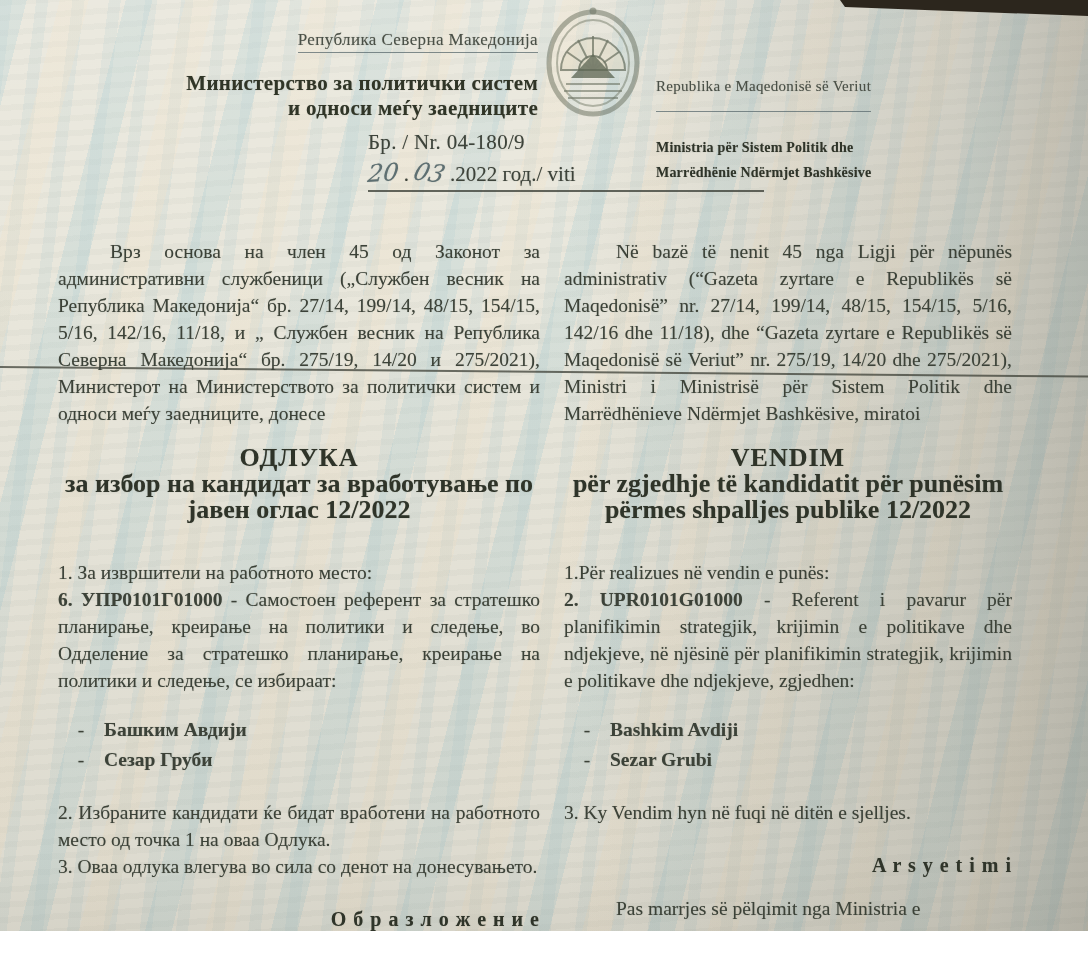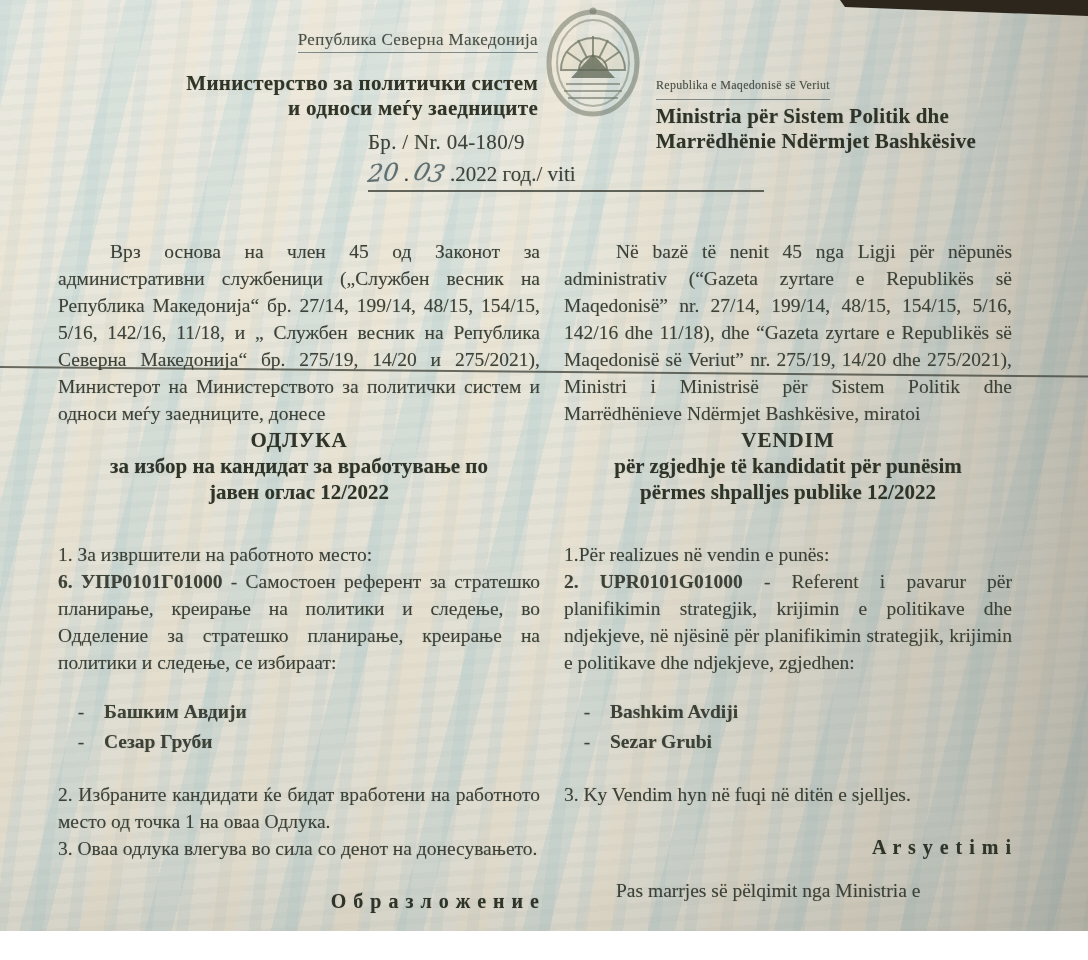--- a/index.html
+++ b/index.html
@@ -42,24 +42,24 @@
 
   
   .header-left{ position:absolute; left:58px; top:30px; width:480px; text-align:right; }
   .header-left .country{
     display:inline-block; font-size:17px; letter-spacing:0.4px; color:#4a5047;
     border-bottom:1.5px solid rgba(90,105,110,0.75); padding-bottom:2px;
   }
   .header-left .ministry{ margin-top:18px; font-size:21px; font-weight:bold; color:#303527; line-height:25px; letter-spacing:0.3px;}
   .header-right{ position:absolute; left:656px; top:34px; width:370px; text-align:left; }
   .header-right .country{
-    display:inline-block; font-size:12px; letter-spacing:0.3px; color:#4a5047;
-    border-bottom:1.5px solid rgba(90,105,110,0.75); padding-bottom:6px;margin-top:44px;
-  }
-  .header-right .ministry{ margin-top:4px; font-size:21px; font-weight:bold; color:#2f3429; line-height:25px; letter-spacing:0.2px;font-family:Liberation Serif, serif;}
+    display:inline-block; font-size:15px; letter-spacing:0.3px; color:#4a5047;
+    border-bottom:1.5px solid rgba(90,105,110,0.75); padding-bottom:16px;margin-top:44px;
+  }
+  .header-right .ministry{ margin-top:23px; font-size:14px; font-weight:bold; color:#2f3429; line-height:25px; letter-spacing:0.2px;font-family:Liberation Serif, serif;}
 
   .emblem{ position:absolute; left:544px; top:6px; width:98px; height:112px; opacity:0.82; filter:blur(0.5px); }
 
   
   .ref-block{ position:absolute; left:368px; top:130px; width:396px; text-align:left; }
   .ref-number{ font-size:21px; color:#3d433a; letter-spacing:0.3px; }
   .ref-date{
     margin-top:4px; padding-bottom:3px;
     border-bottom:2px solid rgba(62,66,58,0.8);
     font-size:21px; color:#3d433a;
@@ -69,21 +69,21 @@
     display:inline-block; transform:skewX(-10deg) rotate(-4deg);
     font-family:"DejaVu Serif", serif;
   }
   .hand.month{ transform:skewX(-12deg) rotate(6deg); }
 
   
   .col{ position:absolute; top:238px; font-size:19.5px; line-height:27px; text-align:justify;font-family:Liberation Serif, serif; }
   .col-left{ left:58px; width:482px; }
   .col-right{ left:564px; width:448px; }
   .intro{ text-indent:52px; margin:0; }
-  .doc-title{ text-align:center; font-weight:bold; font-size:21px; line-height:26px; color:#2f3429; }
+  .doc-title{ margin-top:18px; text-align:center; font-weight:bold; font-size:26px; line-height:26px; color:#2f3429; }
   .doc-title .t1{ letter-spacing:1px; }
   .items{ margin-top:36px; }
   .items p{ margin:0; }
   .code{ font-weight:bold; }
   .candidates{ margin:22px 0 0 0; padding:0; list-style:none; }
   .candidates li{ display:flex; margin-bottom:3px; }
   .candidates .dash{ width:46px; text-align:center; flex:none; }
   .candidates .cname{ font-weight:bold; }
   .post-items{ margin-top:26px; }
   .post-items p{ margin:0; }

